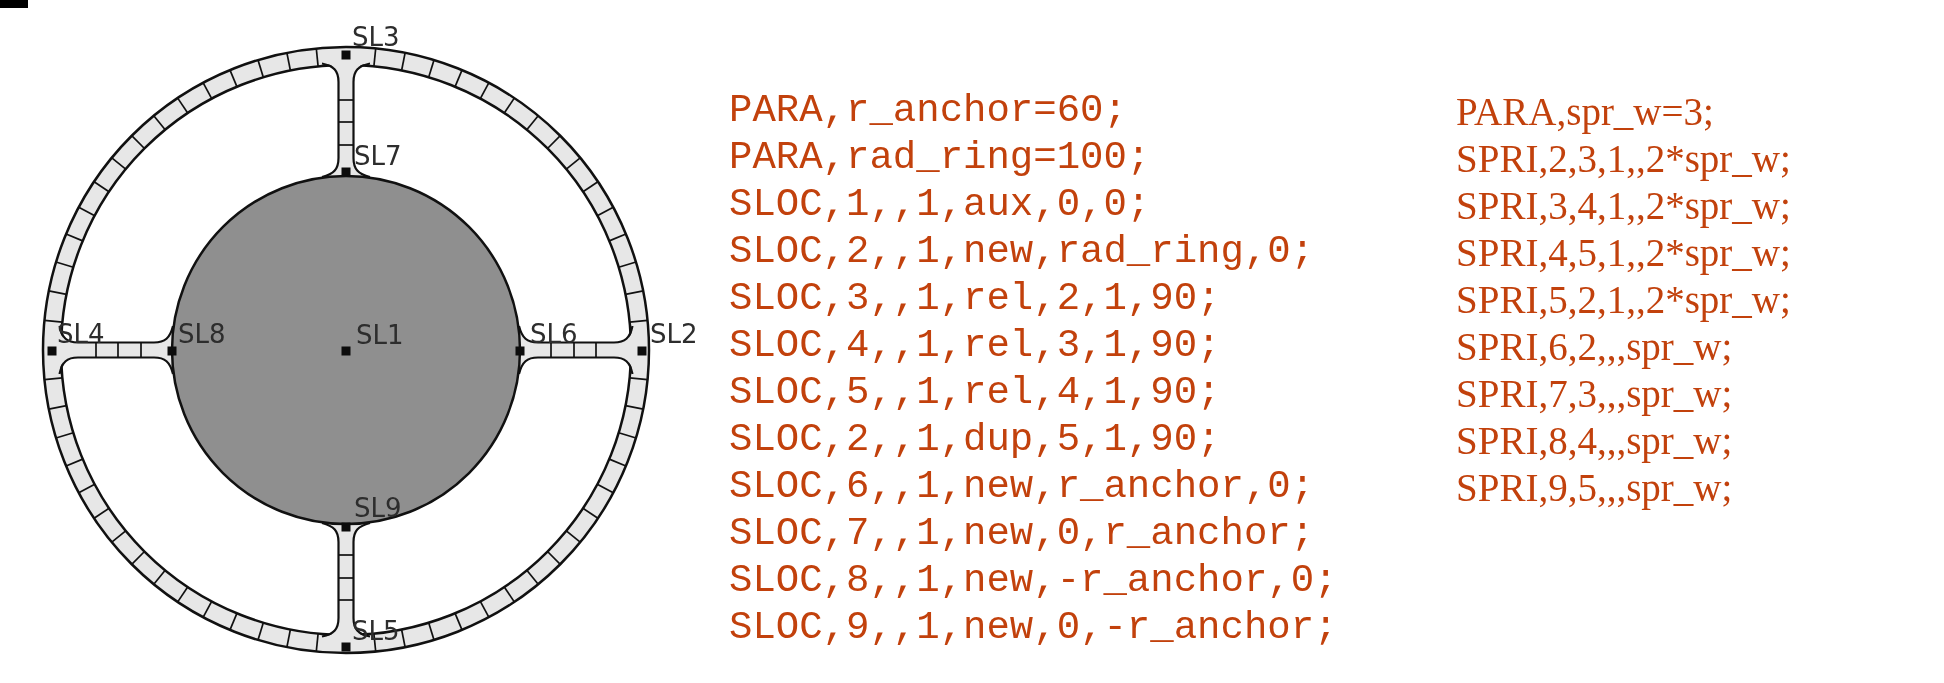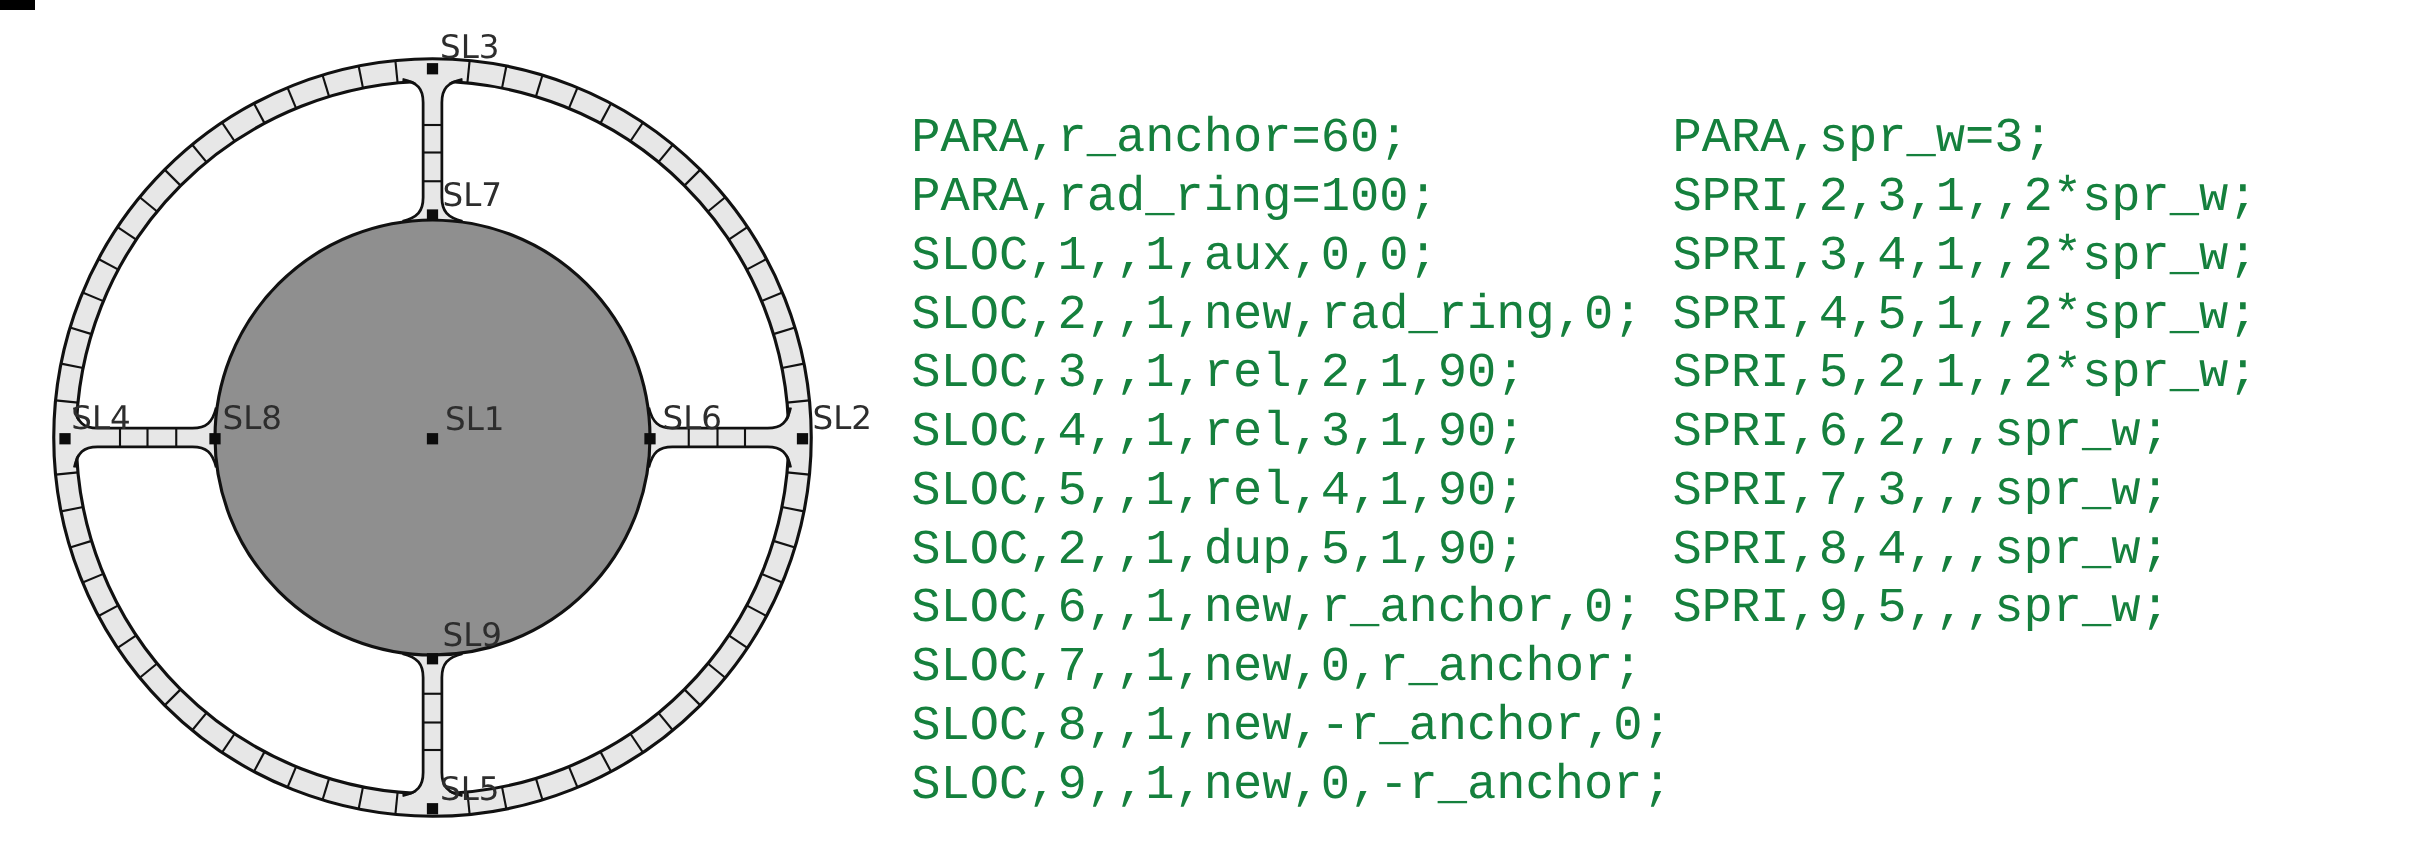--- a/index.html
+++ b/index.html
@@ -20,25 +20,25 @@
   .diagram-svg {
     position: absolute;
     left: 0; top: 0;
   }
   .code-col {
     position: absolute;
     top: 88px;
     font-family: "Liberation Mono", "DejaVu Sans Mono", monospace;
     font-size: 39px;
     line-height: 47px;
-    color: #15803d;
+    color: #c2410c;
     white-space: pre;
   }
   .code-col-left  { left: 729px; }
-  .code-col-right { left: 1338px; }
+  .code-col-right { left: 1456px; font-family: Liberation Serif, serif; }
   .sl-label {
     font-family: "DejaVu Sans", "Liberation Sans", sans-serif;
     font-size: 26px;
     fill: #2d2d2d;
   }
 </style>
 </head>
 <body>
 
 <div class="canvas">

